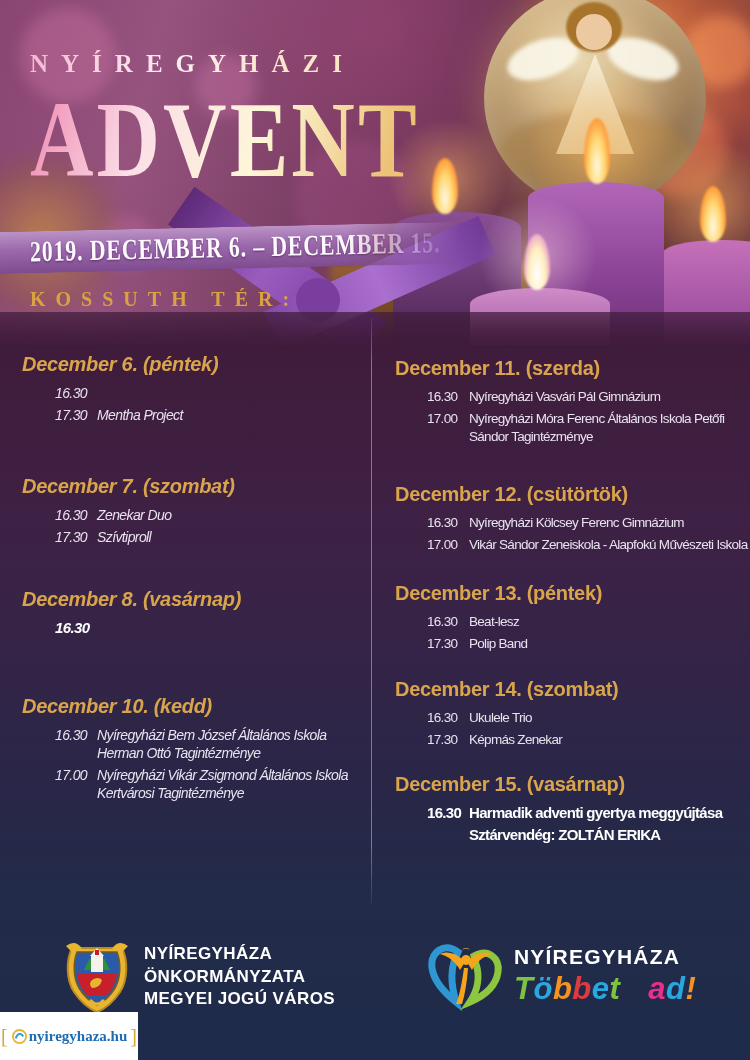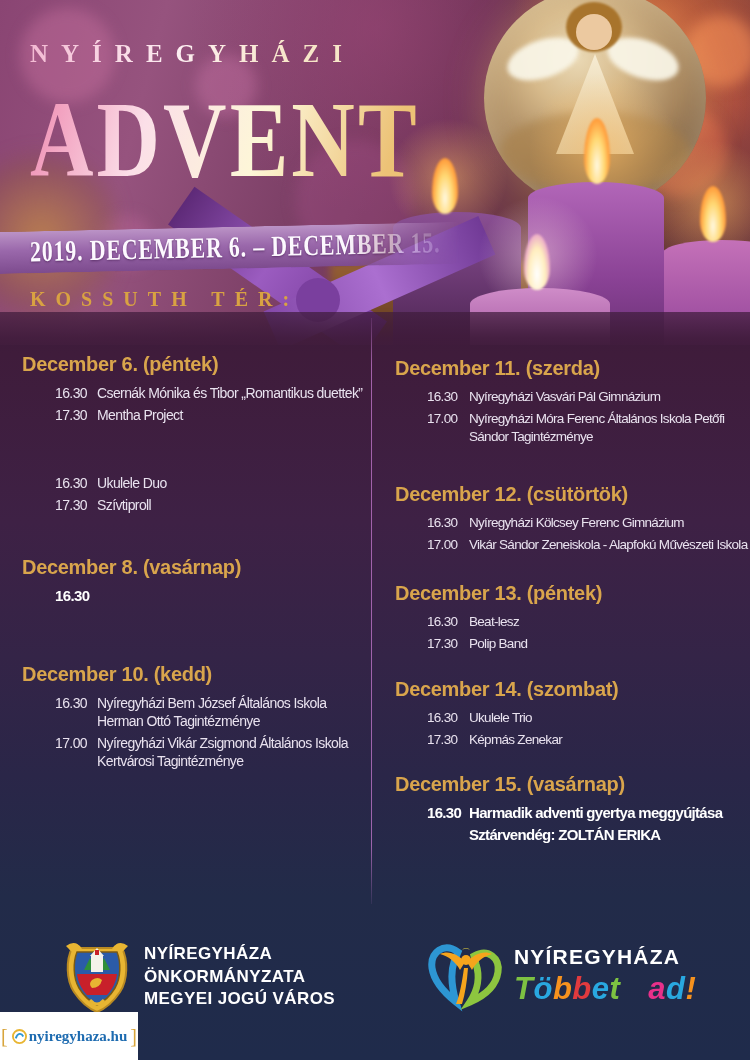--- a/index.html
+++ b/index.html
@@ -63,21 +63,21 @@
   .g3{left:478px;top:196px;width:120px;height:120px;background:radial-gradient(circle,rgba(255,220,230,.45),rgba(255,160,200,0) 70%);}
   .g4{left:648px;top:140px;width:130px;height:130px;}
   .ribbon-strip{position:absolute;}
   .r1{left:160px;top:250px;width:235px;height:46px;transform:rotate(35deg);
     background:linear-gradient(90deg,#5e2a78,#9b5cc0 45%,#6f3492);}
   .r2{left:262px;top:262px;width:235px;height:42px;transform:rotate(-24deg);
     background:linear-gradient(90deg,#8348a8,#ab6fd0 50%,#713a96);}
   .r3{left:296px;top:278px;width:44px;height:44px;border-radius:50%;background:#7a3f9e;}
 
   
-  .kicker{position:absolute;left:30px;top:40px;z-index:3;
+  .kicker{position:absolute;left:30px;top:50px;z-index:3;
     font-family:"Liberation Serif",serif;font-weight:bold;font-size:25px;letter-spacing:13px;
     background:linear-gradient(110deg,#f3b9d2 0%,#fdeef2 45%,#f7e6c8 80%);
     -webkit-background-clip:text;background-clip:text;color:transparent;white-space:nowrap;}
   .title{position:absolute;left:30px;top:78px;z-index:3;
     font-family:"Liberation Serif",serif;font-weight:bold;font-size:88px;letter-spacing:3px;
     transform:scaleY(1.22);transform-origin:left top;
     background:linear-gradient(110deg,#ee86ae 0%,#fbdfe8 30%,#fdf6d8 58%,#ecc276 90%);
     -webkit-background-clip:text;background-clip:text;color:transparent;white-space:nowrap;}
   .date-band{position:absolute;left:-10px;top:227px;width:470px;height:42px;z-index:3;
     transform:rotate(-1.3deg);
@@ -94,21 +94,21 @@
     color:#d9a242;transform:scaleY(1.1);transform-origin:left top;white-space:nowrap;}
 
   
   .panel{position:absolute;left:0;top:312px;width:750px;height:748px;z-index:2;
     background:linear-gradient(180deg,
       rgba(64,28,60,.72) 0px,rgba(63,27,59,.94) 26px,#3f1c3b 42px,
       #3e2145 28%,#342447 46%,#2a2648 62%,#222b49 78%,#1f2b4b 100%);}
   .divider{position:absolute;left:371px;top:318px;width:1px;height:586px;z-index:3;
     background:linear-gradient(180deg,rgba(195,120,205,.15),rgba(195,120,205,.75) 8%,rgba(195,120,205,.75) 90%,rgba(195,120,205,.1));}
   .col{position:absolute;z-index:3;}
-  .col-left{left:22px;top:352px;width:352px;}
+  .col-left{left:22px;top:352px;width:352px;font-style:italic;}
   .col-right{left:395px;top:356px;width:358px;}
   .day-h{margin:0 0 8px 0;font-size:20px;font-weight:bold;color:#d9a54c;letter-spacing:-.3px;line-height:24px;}
   .row{display:flex;margin-bottom:4px;}
   .col-left .row{padding-left:33px;}
   .col-right .row{padding-left:32px;}
   .t{flex:0 0 34px;margin-right:8px;}
   .x{flex:1;}
   .col-left .row{font-size:14px;letter-spacing:-.6px;line-height:18px;color:#e9e2ef;}
   .col-right .row{font-size:13.5px;letter-spacing:-.7px;line-height:18px;color:#e9e2ef;}
   .row.strong{font-weight:bold;color:#ffffff;font-size:15px;}
@@ -183,31 +183,31 @@
   <div class="location">KOSSUTH TÉR:</div>
 
   <div class="panel"></div>
   <div class="divider"></div>
 
   <div class="col col-left">
     <section class="day">
       <h3 class="day-h">December 6. (péntek)</h3>
       <div class="row">
         <span class="t">16.30</span>
-        <span class="x">Csernák Mónika és Tibor „Romantikus duettek”</span>
       </div>
       <div class="row">
         <span class="t">17.30</span>
         <span class="x">Mentha Project</span>
       </div>
     </section>
     <section class="day">
-      <div class="row">
-        <span class="t">16.30</span>
-        <span class="x">Ukulele Duo</span>
+      <h3 class="day-h">December 7. (szombat)</h3>
+      <div class="row">
+        <span class="t">16.30</span>
+        <span class="x">Zenekar Duo</span>
       </div>
       <div class="row">
         <span class="t">17.30</span>
         <span class="x">Szívtiproll</span>
       </div>
     </section>
     <section class="day">
       <h3 class="day-h">December 8. (vasárnap)</h3>
       <div class="row strong">
         <span class="t">16.30</span>

